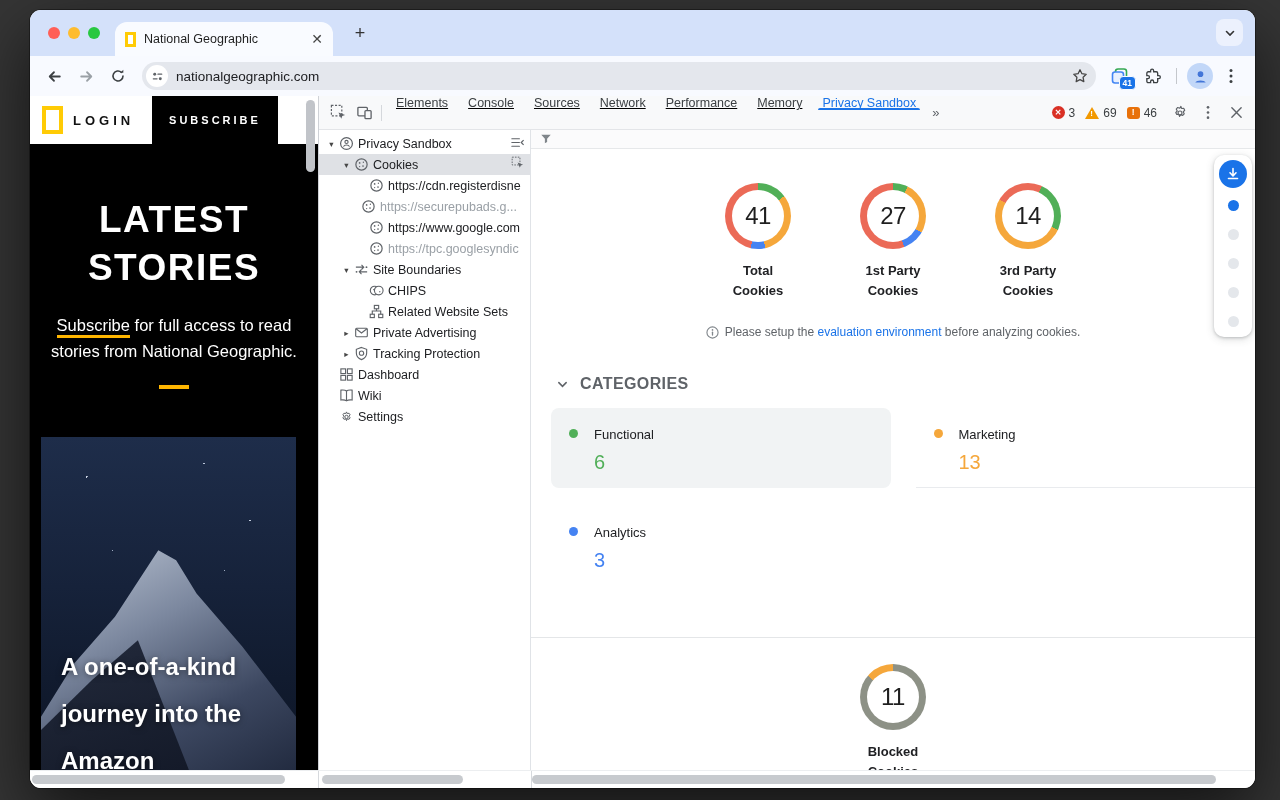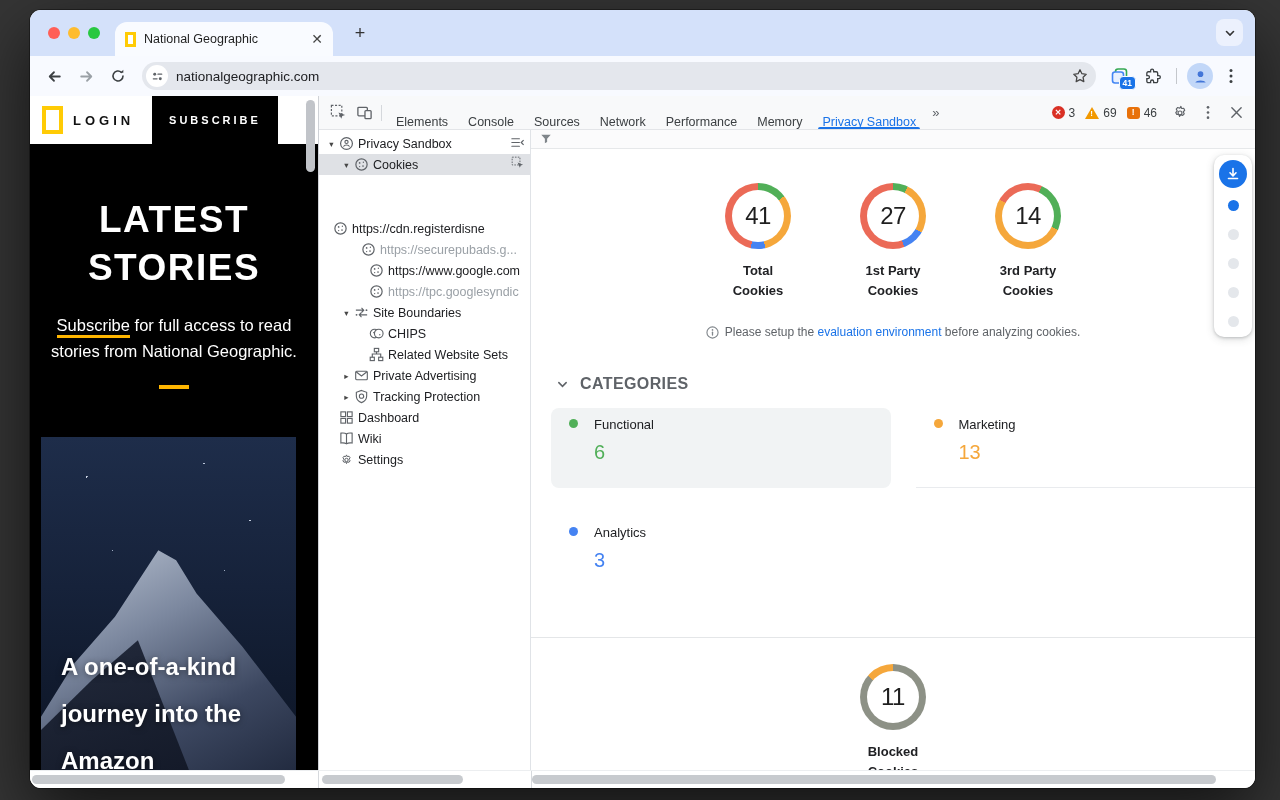--- a/index.html
+++ b/index.html
@@ -79,21 +79,21 @@
     clip-path:polygon(0% 100%, 0% 88%, 20% 73%, 38% 61%, 58% 100%);
     background:linear-gradient(160deg, #343d52 0%, #141a29 90%); }
   .story-title { position:absolute; left:20px; bottom:-14px; text-align:left; font-size:24px; font-weight:600;
     line-height:47px; color:#fff; text-shadow:0 1px 6px rgba(0,0,0,.5); width:220px; }
   .page-vscroll { position:absolute; right:3px; top:4px; width:9px; height:72px; border-radius:5px; background:#c1c4c9; z-index:6; }
   
   .devtools { flex:1; min-width:0; background:#fff; border-left:1px solid #cfd2d7; display:flex; flex-direction:column; }
   .dt-tabbar { height:34px; flex:none; display:flex; align-items:center; background:#f8f9fa; border-bottom:1px solid #e3e5e8; padding:0 6px; }
   .dt-toolbtn { width:26px; height:26px; display:flex; align-items:center; justify-content:center; color:#5f6368; flex:none; }
   .dt-sep { width:1px; height:16px; background:#d5d8dc; margin:0 4px; flex:none; }
-  .dt-tabs { display:flex; align-items:flex-end; height:100%; }
+  .dt-tabs { display:flex; align-items:flex-start; height:100%;text-decoration:underline; }
   .dt-tab { padding:0 10px; font-size:12.5px; color:#3c4043; display:flex; align-items:center; position:relative; white-space:nowrap; }
   .dt-tab.active { color:#1a73e8; }
   .dt-tab.active::after { content:""; position:absolute; left:6px; right:6px; bottom:0; height:2.5px; background:#1a73e8; border-radius:2px 2px 0 0; }
   .dt-more { font-size:13px; color:#5f6368; padding:0 6px; }
   .dt-badges { margin-left:auto; display:flex; align-items:center; gap:10px; font-size:12px; color:#3c4043; }
   .badge-item { display:flex; align-items:center; gap:4px; }
   .err-dot { width:13px; height:13px; border-radius:50%; background:#d93025; color:#fff; font-size:8px; font-weight:700;
     display:flex; align-items:center; justify-content:center; line-height:1; }
   .warn-tri { width:0; height:0; border-left:7px solid transparent; border-right:7px solid transparent; border-bottom:12px solid #f29900; position:relative; }
   .warn-tri::after { content:"!"; position:absolute; left:-2px; top:2px; color:#fff; font-size:8px; font-weight:700; }
@@ -119,21 +119,21 @@
   .donut-figure { width:90px; display:flex; flex-direction:column; align-items:center; }
   .donut { width:66px; height:66px; border-radius:50%; position:relative; }
   .donut-hole { position:absolute; inset:7px; border-radius:50%; background:#fff; display:flex; align-items:center; justify-content:center; }
   .donut-value { font-size:24px; font-weight:500; color:#1f1f1f; letter-spacing:-.5px; }
   .donut-label { margin-top:12px; text-align:center; font-size:13px; font-weight:600; color:#202124; line-height:20px; }
   .info-note { margin-top:24px; display:flex; align-items:center; justify-content:center; gap:6px; font-size:12px; color:#5f6368; }
   .info-note a { color:#1a73e8; text-decoration:none; }
   .cat-header { margin:36px 0 0 26px; display:flex; align-items:center; gap:12px; font-size:16px; font-weight:700;
     letter-spacing:.4px; color:#5f6368; }
   .cat-grid { margin:15px 0 0 20px; display:grid; grid-template-columns:1fr 1fr; column-gap:25px; }
-  .cat-cell { height:80px; padding:7px 0 0 18px; border-bottom:1px solid #e9ebee; }
+  .cat-cell { height:80px; padding:17px 0 0 18px; border-bottom:1px solid #e9ebee; }
   .cat-cell.row2 { border-bottom:none; padding-top:19px;margin-top:16px; }
   .cat-cell.hl { background:#f1f3f4; border-radius:8px; border-bottom-color:transparent; }
   .cat-dot { width:9px; height:9px; border-radius:50%; display:inline-block; margin-right:16px; vertical-align:1px; }
   .cat-label { font-size:13px; font-weight:500; color:#202124; }
   .cat-value { margin:8px 0 0 25px; font-size:20px; }
   .section-divider { margin-top:53px; border-top:1px solid #e4e6e8; }
   .blocked-area { margin-top:26px; display:flex; justify-content:center; }
   
   .fab-panel { position:absolute; top:25px; right:3px; width:38px; background:#fff; border-radius:10px;
     box-shadow:0 1px 3px rgba(60,64,67,.25), 0 2px 8px rgba(60,64,67,.18);
@@ -349,21 +349,21 @@
                 </svg>
               </span>
               <span class="tree-label">Cookies</span>
               <span class="tree-trail">
                 <svg width="14" height="14" viewBox="0 0 18 18">
                   <rect x="1.5" y="1.5" width="10" height="10" fill="none" stroke="currentColor" stroke-width="1.2" stroke-dasharray="2 1.6"></rect>
                   <path d="M8.5 8.5l7 2.6-3 1.1-1.1 3z" fill="currentColor"></path>
                 </svg>
               </span>
             </div>
-            <div class="tree-row" style=" margin-top: 43px;">
+            <div class="tree-row" style="padding-left: 36px;">
               <span class="tree-arrow"></span>
               <span class="tree-icon">
                 <svg width="15" height="15" viewBox="0 0 16 16">
                   <circle cx="8" cy="8" r="6" fill="none" stroke="currentColor" stroke-width="1.3"></circle>
                   <circle cx="6" cy="6.3" r=".9" fill="currentColor"></circle>
                   <circle cx="9.6" cy="9.6" r=".9" fill="currentColor"></circle>
                   <circle cx="10" cy="5.6" r=".7" fill="currentColor"></circle>
                   <circle cx="6" cy="10.2" r=".7" fill="currentColor"></circle>
                 </svg>
               </span>

